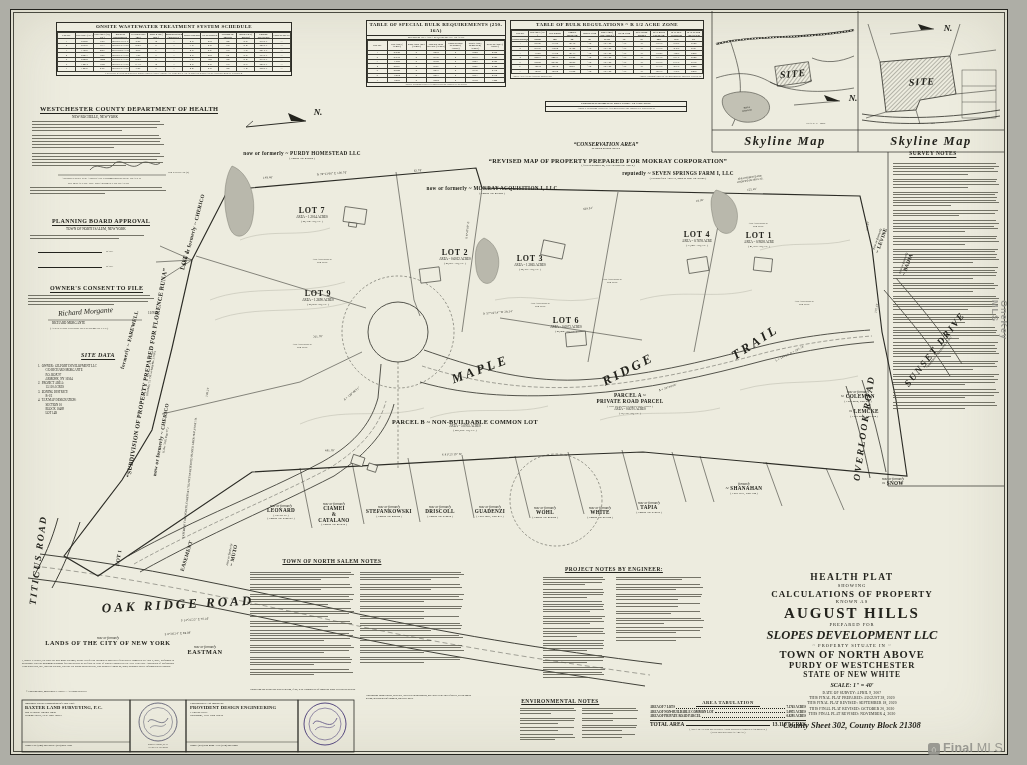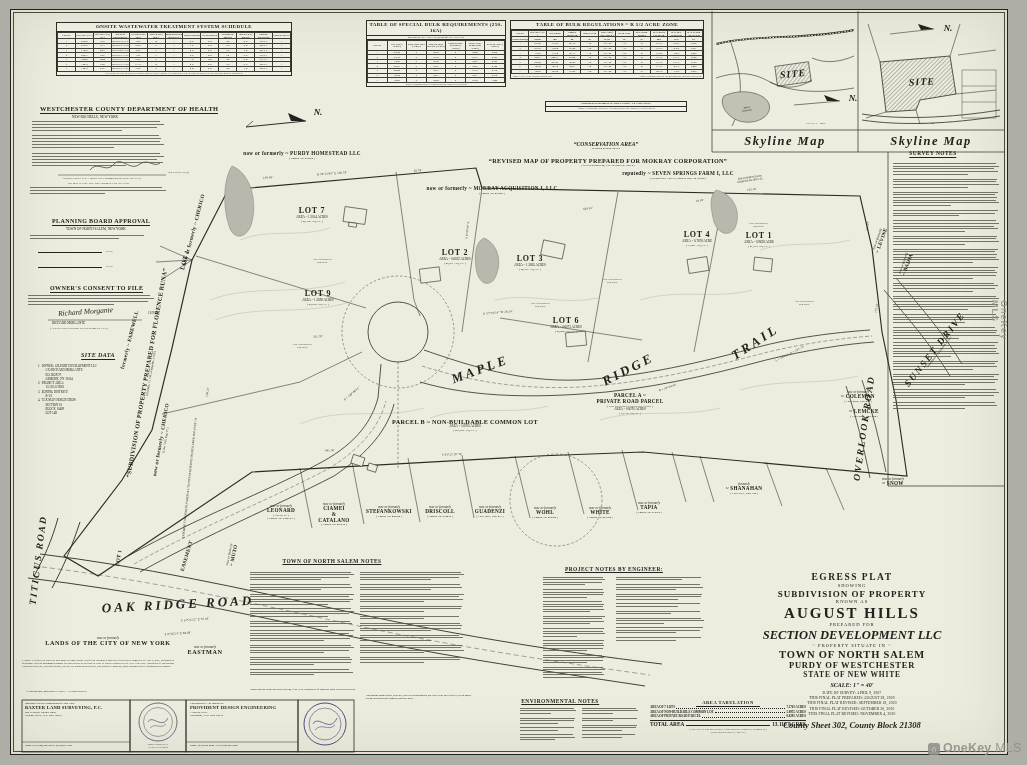--- a/index.html
+++ b/index.html
@@ -667,29 +667,29 @@
     <div class="atab-total">
       <span>TOTAL  AREA</span>
         <span class="dots"></span>
         <span>13.110  ACRES</span>
     </div>
     <div class="atab-note">( AREA OF 7 LOTS INCLUDES LANDS WITHIN VARIOUS EASEMENTS )</div>
     <div class="atab-note">( INCLUDES OVERLAP AREAS )</div>
   </div>
 
   <div id="title-block">
-    <div class="tb1">EGRESS  PLAT</div>
+    <div class="tb1">HEALTH  PLAT</div>
     <div class="tb2">SHOWING</div>
-    <div class="tb3">SUBDIVISION  OF  PROPERTY</div>
+    <div class="tb3">CALCULATIONS  OF  PROPERTY</div>
     <div class="tb2">KNOWN AS</div>
     <div class="tb5">AUGUST  HILLS</div>
     <div class="tb2">PREPARED FOR</div>
-    <div class="tb7">SECTION  DEVELOPMENT  LLC</div>
+    <div class="tb7">SLOPES  DEVELOPMENT  LLC</div>
     <div class="tb2">~ PROPERTY SITUATE IN ~</div>
-    <div class="tb9">TOWN  OF  NORTH  SALEM</div>
+    <div class="tb9">TOWN  OF  NORTH  ABOVE</div>
     <div class="tb10">PURDY  OF  WESTCHESTER</div>
     <div class="tb11">STATE  OF  NEW  WHITE</div>
     <div class="tb12">SCALE:  1" = 40'</div>
     <div class="tbd" style="margin-top:2px">DATE OF SURVEY:  APRIL 9, 2007</div>
     <div class="tbd">THIS FINAL PLAT PREPARED:  AUGUST 28, 2020</div>
     <div class="tbd">THIS FINAL PLAT REVISED:  SEPTEMBER 18, 2020</div>
     <div class="tbd">THIS FINAL PLAT REVISED:  OCTOBER 20, 2020</div>
     <div class="tbd">THIS FINAL PLAT REVISED:  NOVEMBER 4, 2020</div>
     <div class="tb-county">County Sheet 302,  County Block 21308</div>
   </div>
@@ -713,21 +713,21 @@
   <div class="abs" style="left:190px;top:702px;width:106px;z-index:4">
     <div class="firm-role">Engineering &amp; Lot Design by:</div>
     <div class="firm-name">PROVIDENT DESIGN ENGINEERING</div>
     <div class="firm-addr">7 Skyline Drive</div>
     <div class="firm-addr">Hawthorne, New York  10532</div>
   </div>
   <div class="abs firm-phone" style="left:190px;top:744px;width:106px;z-index:4">Phone: (914) 592-4040  /  Fax: (914) 205-2204</div>
 
   <div id="wm">
     <div class="wm-ico">⌂</div>
-    <div class="wm-tx"><b>OneKey</b><em> MLS</em></div>
+    <div class="wm-tx"><b>Final</b><em> MLS</em></div>
   </div>
   <div id="wm-side">OneKey MLS</div>
 <div class="pl" style="left: 318px; top: 112px; --r: 0deg;">
       <div class="t-n">N.</div>
     </div>
     <div class="pl" style="left: 302px; top: 156px; --r: 0deg;">
       <div class="t-name">now or formerly ~ PURDY HOMESTEAD LLC</div>
       <div class="t-ref">( Control No. 470862 )</div>
     </div>
     <div class="pl" style="left: 606px; top: 146px; --r: 0deg;">

